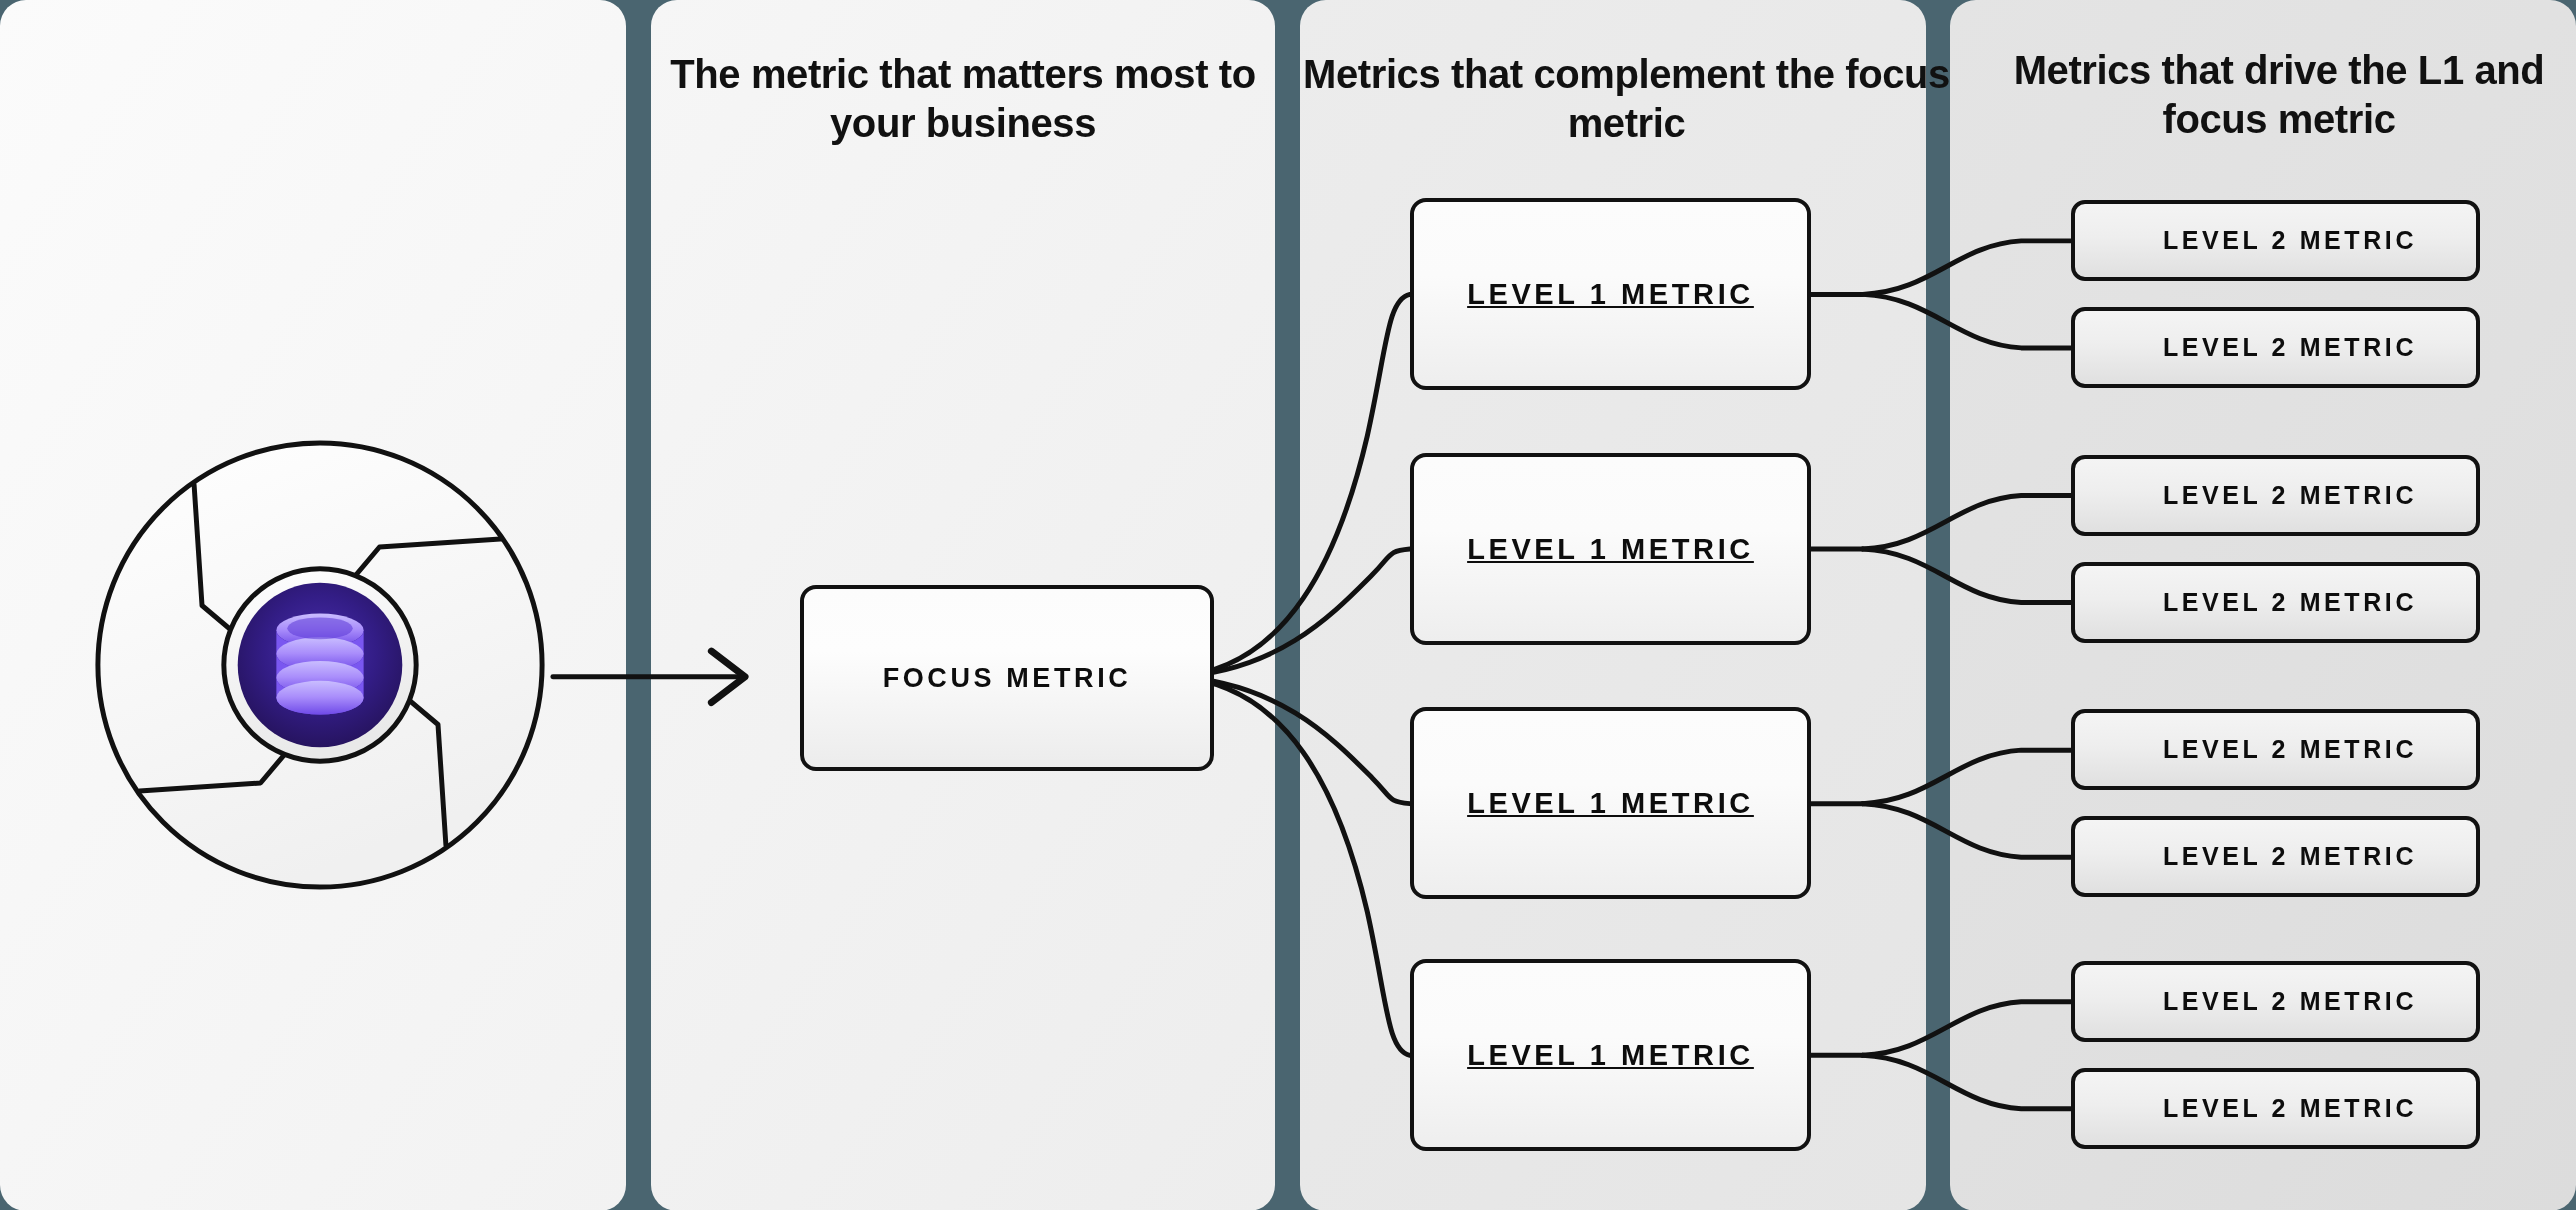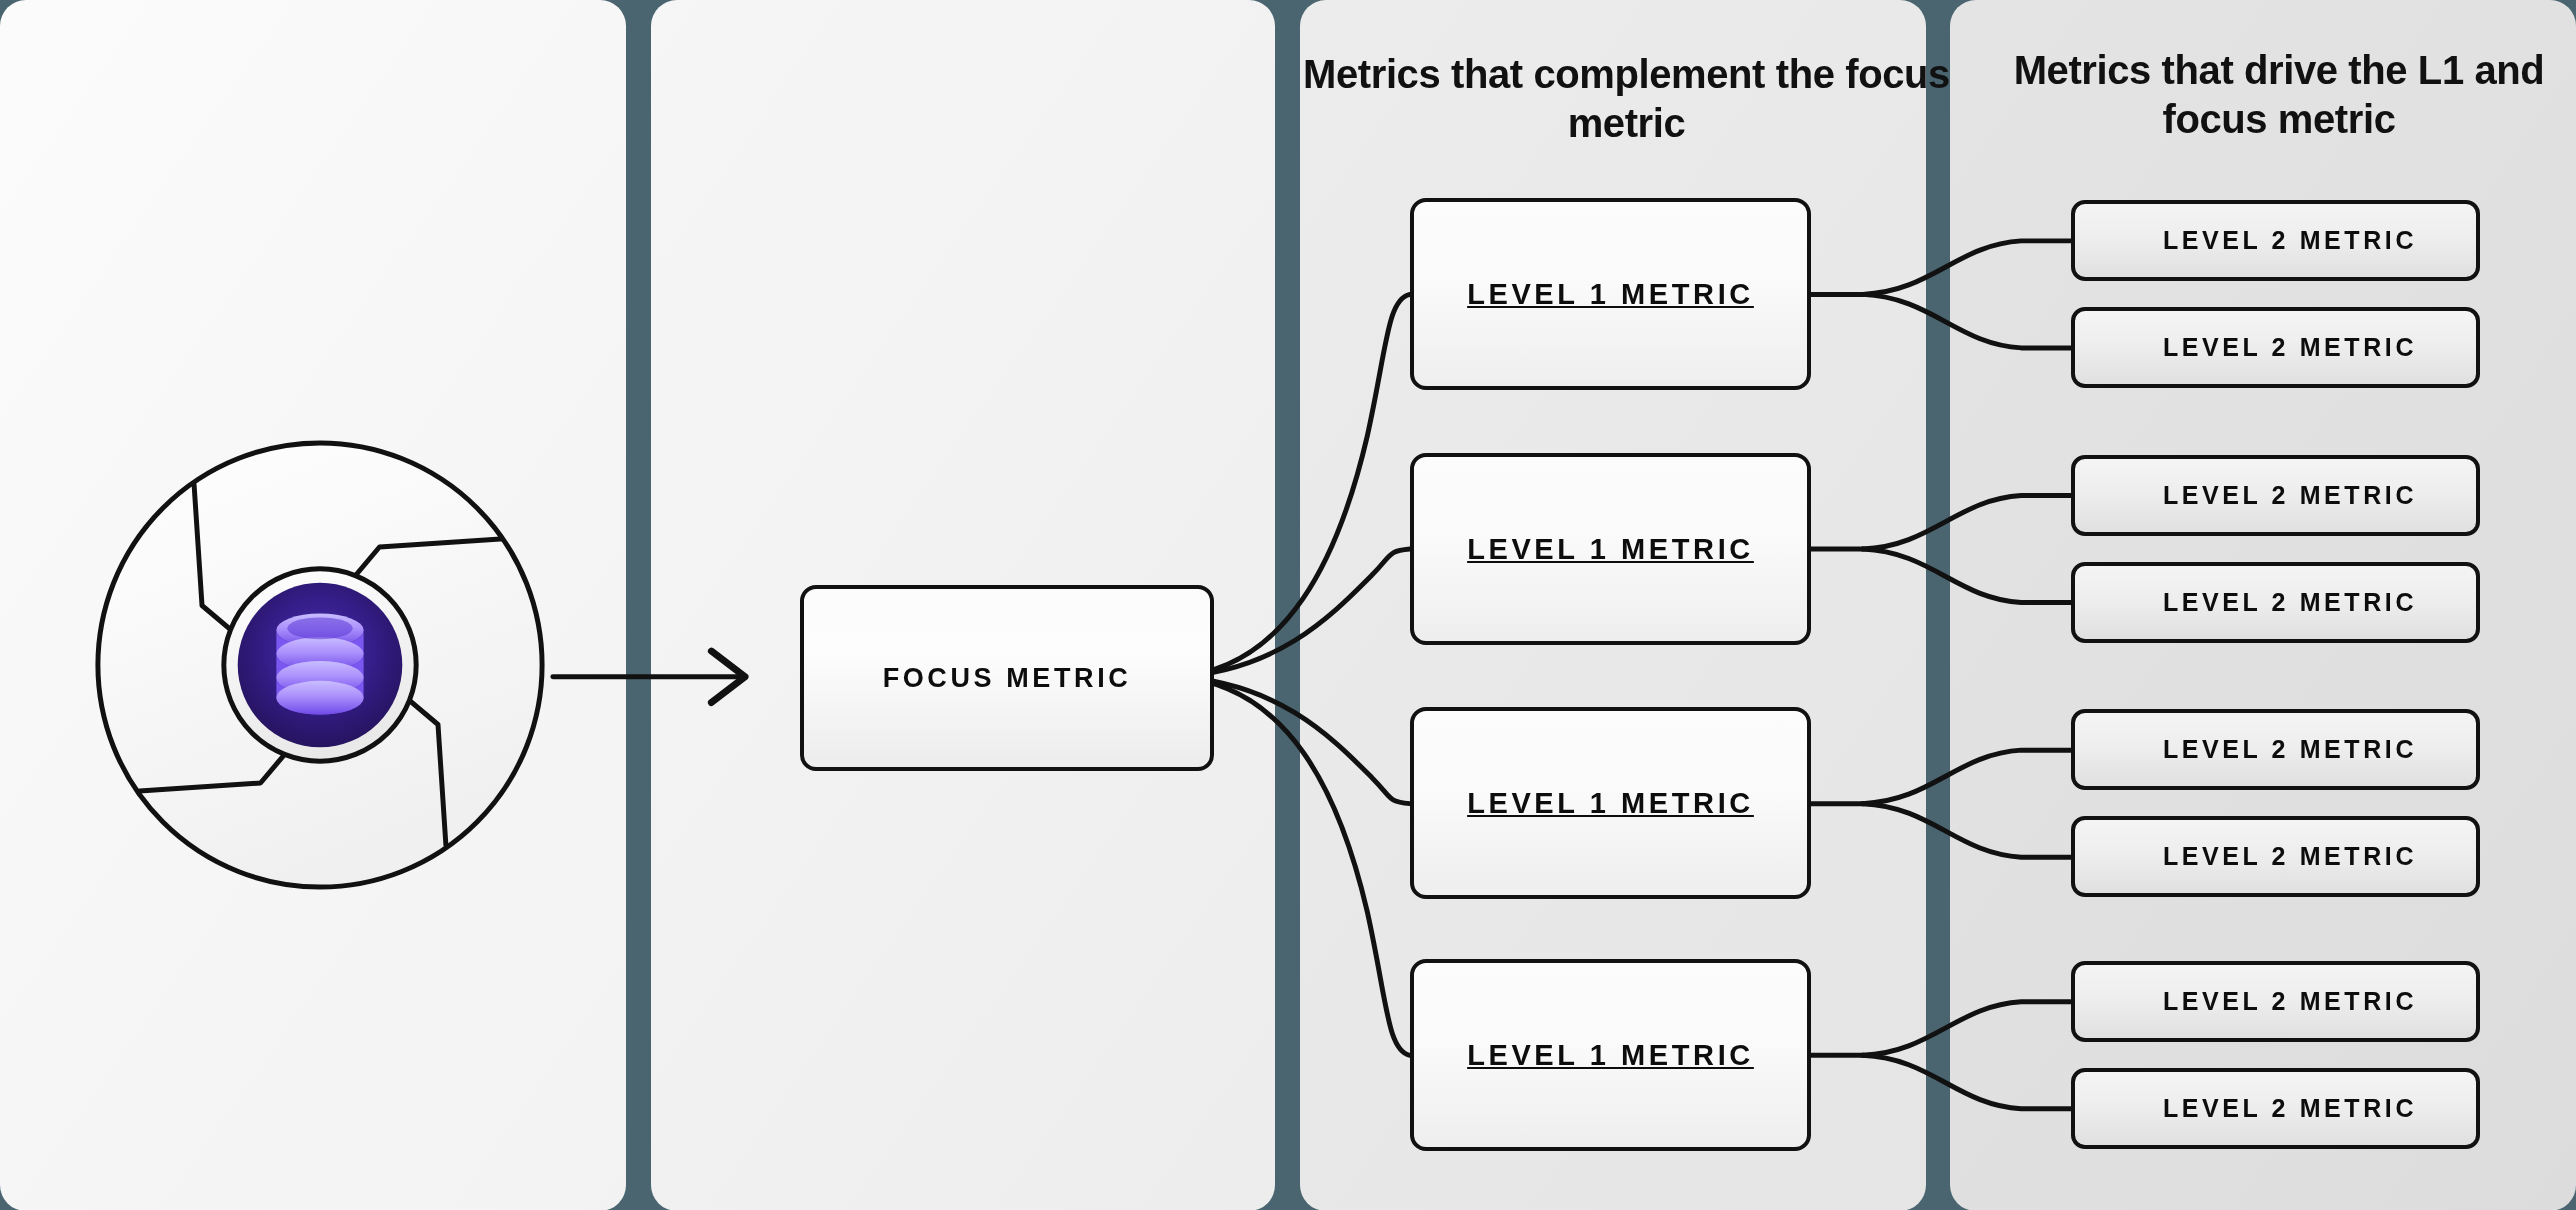--- a/index.html
+++ b/index.html
@@ -38,20 +38,21 @@
 </head>
 <body>
 
 <div id="stage">
 
   <div class="panel panel-1"></div>
   <div class="panel panel-2"></div>
   <div class="panel panel-3"></div>
   <div class="panel panel-4"></div>
 
+  <div class="col-title t2">The metric that matters most to your business</div>
   <div class="col-title t3">Metrics that complement the focus metric</div>
   <div class="col-title t4">Metrics that drive the L1 and focus metric</div>
 
   <div class="logo-wrap">
     <svg width="466" height="466" viewBox="0 0 470 470" xmlns="http://www.w3.org/2000/svg">
       <defs>
         <linearGradient id="bladeG" x1="0" y1="0" x2="0.4" y2="1">
           <stop offset="0%" stop-color="#ffffff"></stop>
           <stop offset="100%" stop-color="#f0f0f0"></stop>
         </linearGradient>

